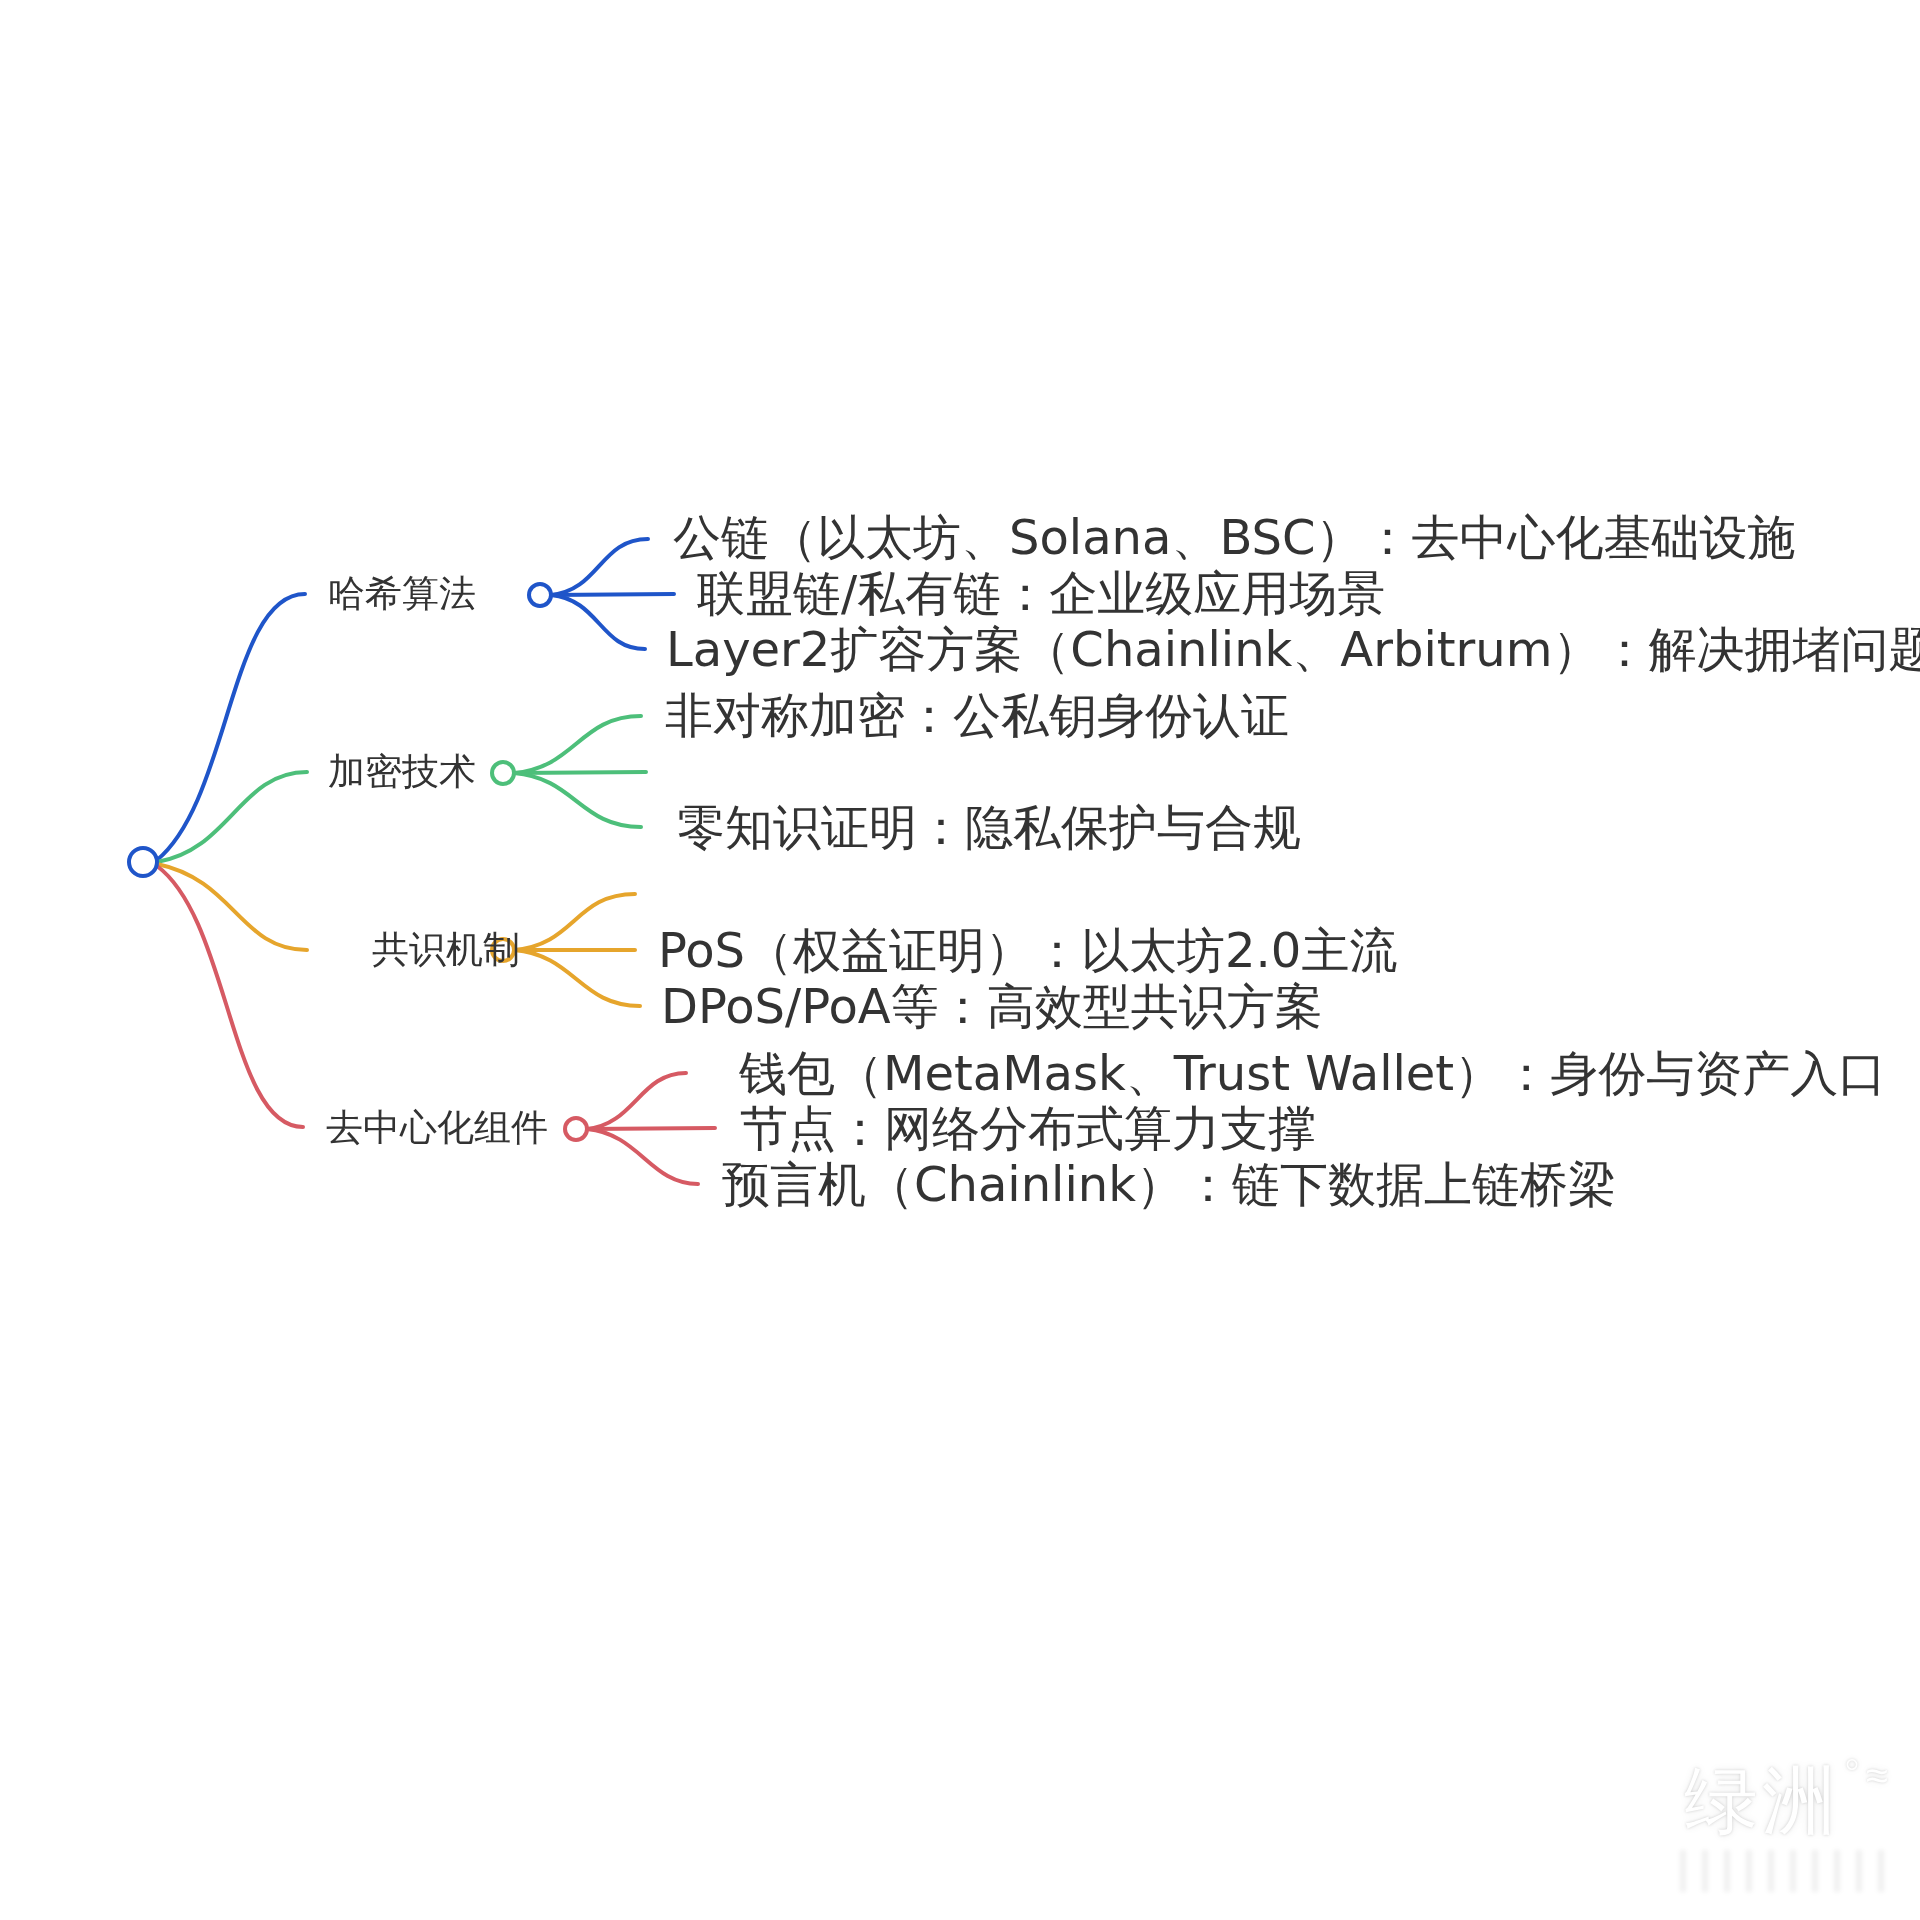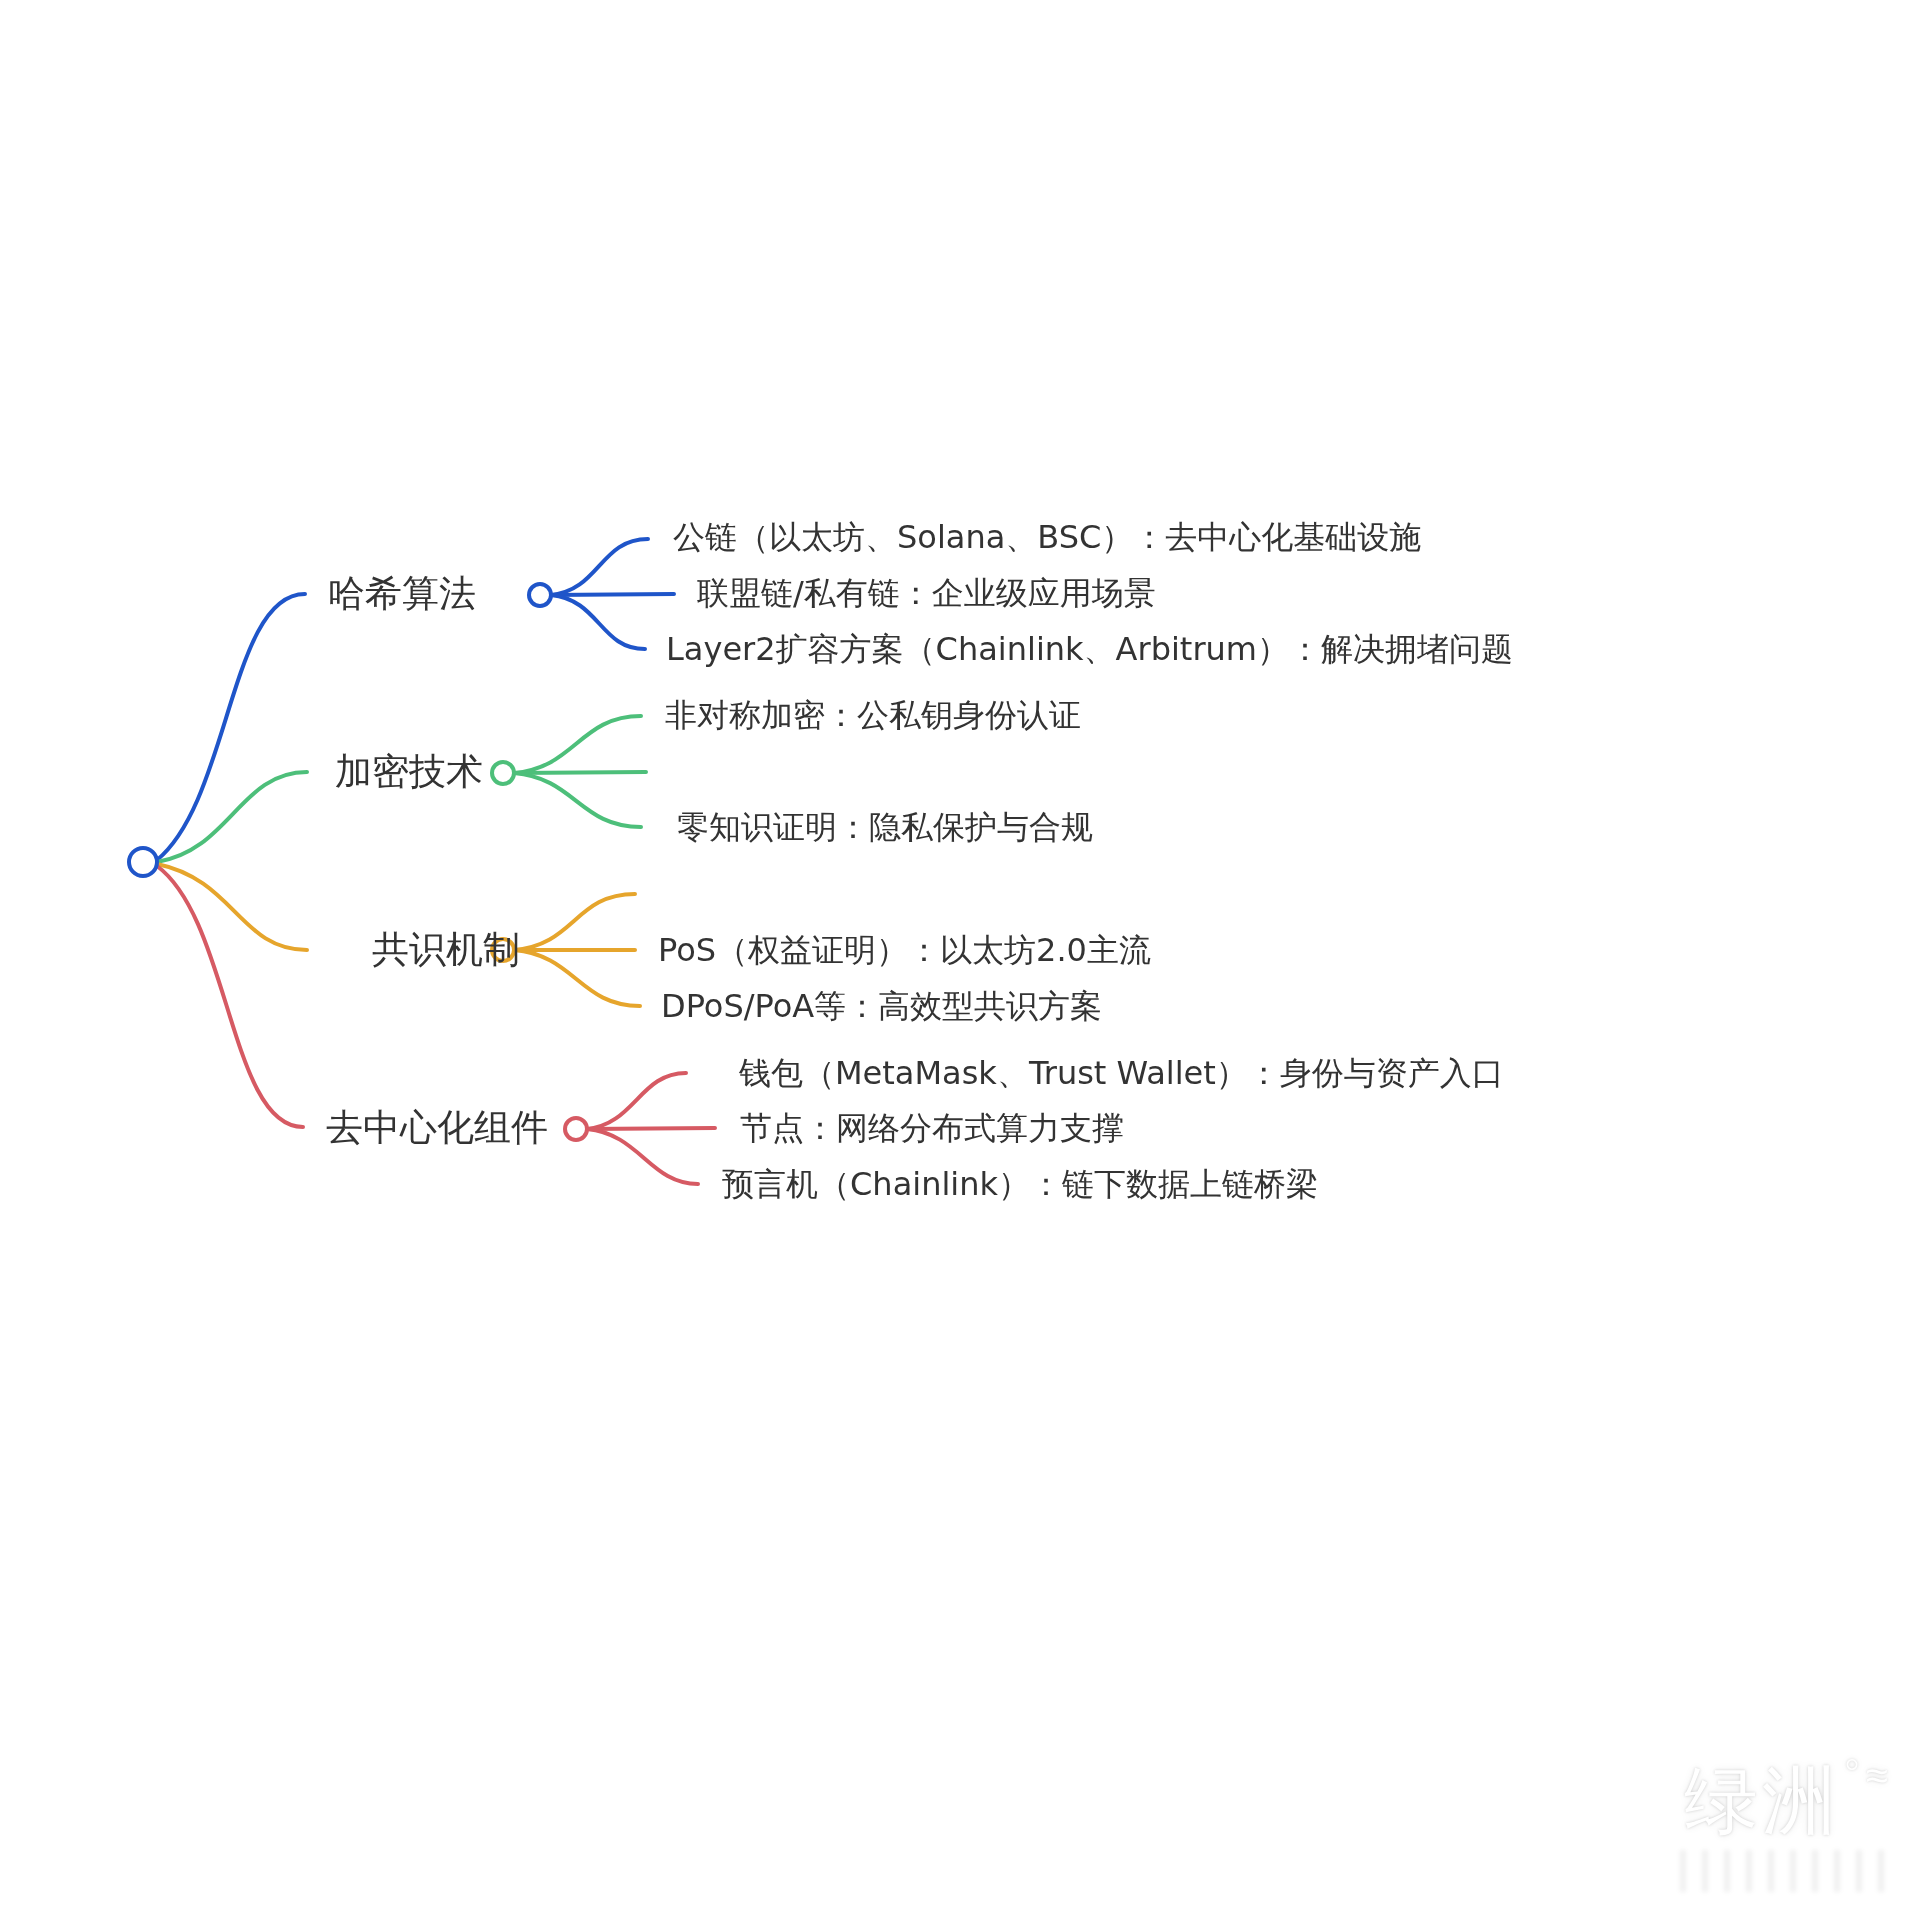--- a/index.html
+++ b/index.html
@@ -1,21 +1,21 @@
 <!DOCTYPE html>
 <html><head>
 <meta charset="utf-8">
 <style>
   html, body { margin: 0; padding: 0; background: #ffffff; }
   body { width: 1920px; height: 1920px; position: relative; overflow: hidden;
          font-family: "DejaVu Sans", "Liberation Sans", sans-serif; }
   #mindmap { position: absolute; left: 0; top: 0; width: 1920px; height: 1920px; }
   .branch-label, .leaf-label {
     position: absolute; color: #333333; white-space: nowrap;
-    font-size: 32px; line-height: 40px; transform: translateY(-50%);
+    font-size: 48px; line-height: 40px; transform: translateY(-50%);
   }
   .branch-label { font-size: 37px; }
   .watermark {
     position: absolute; right: 28px; top: 1752px; font-size: 74px; color: #ffffff;
     letter-spacing: 4px;
     text-shadow: 0 0 3px rgba(0,0,0,0.18), 0 0 8px rgba(0,0,0,0.08);
     font-family: "DejaVu Sans", sans-serif; font-weight: 200;
   }
   .watermark-mark { font-size: 40px; vertical-align: top; margin-left: 2px; }
   .watermark-bars {
@@ -52,21 +52,21 @@
     <path d="M 587 1129 C 640 1134, 650 1184, 698 1184" stroke="#d65a63" stroke-width="4"></path>
 
     <circle cx="143" cy="862" r="14" stroke="#1f55c9" stroke-width="4" fill="#ffffff"></circle>
     <circle cx="540" cy="595" r="11" stroke="#1f55c9" stroke-width="4" fill="#ffffff"></circle>
     <circle cx="503" cy="773" r="11" stroke="#4dbf7a" stroke-width="4" fill="#ffffff"></circle>
     <circle cx="503" cy="950" r="11" stroke="#e6a52c" stroke-width="4" fill="#ffffff"></circle>
     <circle cx="576" cy="1129" r="11" stroke="#d65a63" stroke-width="4" fill="#ffffff"></circle>
   </svg>
 
   <div class="branch-label" style="left:328px; top:594px;">哈希算法</div>
-  <div class="branch-label" style="left:328px; top:772px;margin-left:7px;">加密技术</div>
+  <div class="branch-label" style="left:328px; top:772px;">加密技术</div>
   <div class="branch-label" style="left:328px; top:950px;margin-left:44px;">共识机制</div>
   <div class="branch-label" style="left:326px; top:1128px;">去中心化组件</div>
 
   <div class="leaf-label" style="left:673px; top:537px;">公链（以太坊、Solana、BSC）：去中心化基础设施</div>
   <div class="leaf-label" style="left:697px; top:593px;">联盟链/私有链：企业级应用场景</div>
   <div class="leaf-label" style="left:666px; top:649px;">Layer2扩容方案（Chainlink、Arbitrum）：解决拥堵问题</div>
 
   <div class="leaf-label" style="left:665px; top:715px;">非对称加密：公私钥身份认证</div>
   <div class="leaf-label" style="left:665px; top:827px;margin-left:12px;">零知识证明：隐私保护与合规</div>
 

